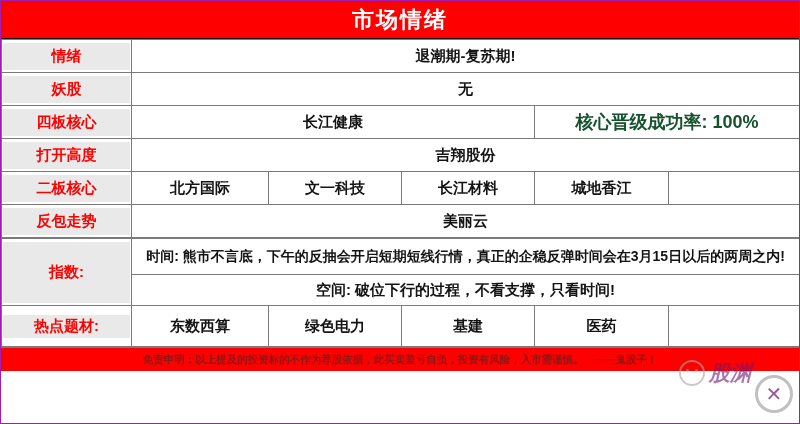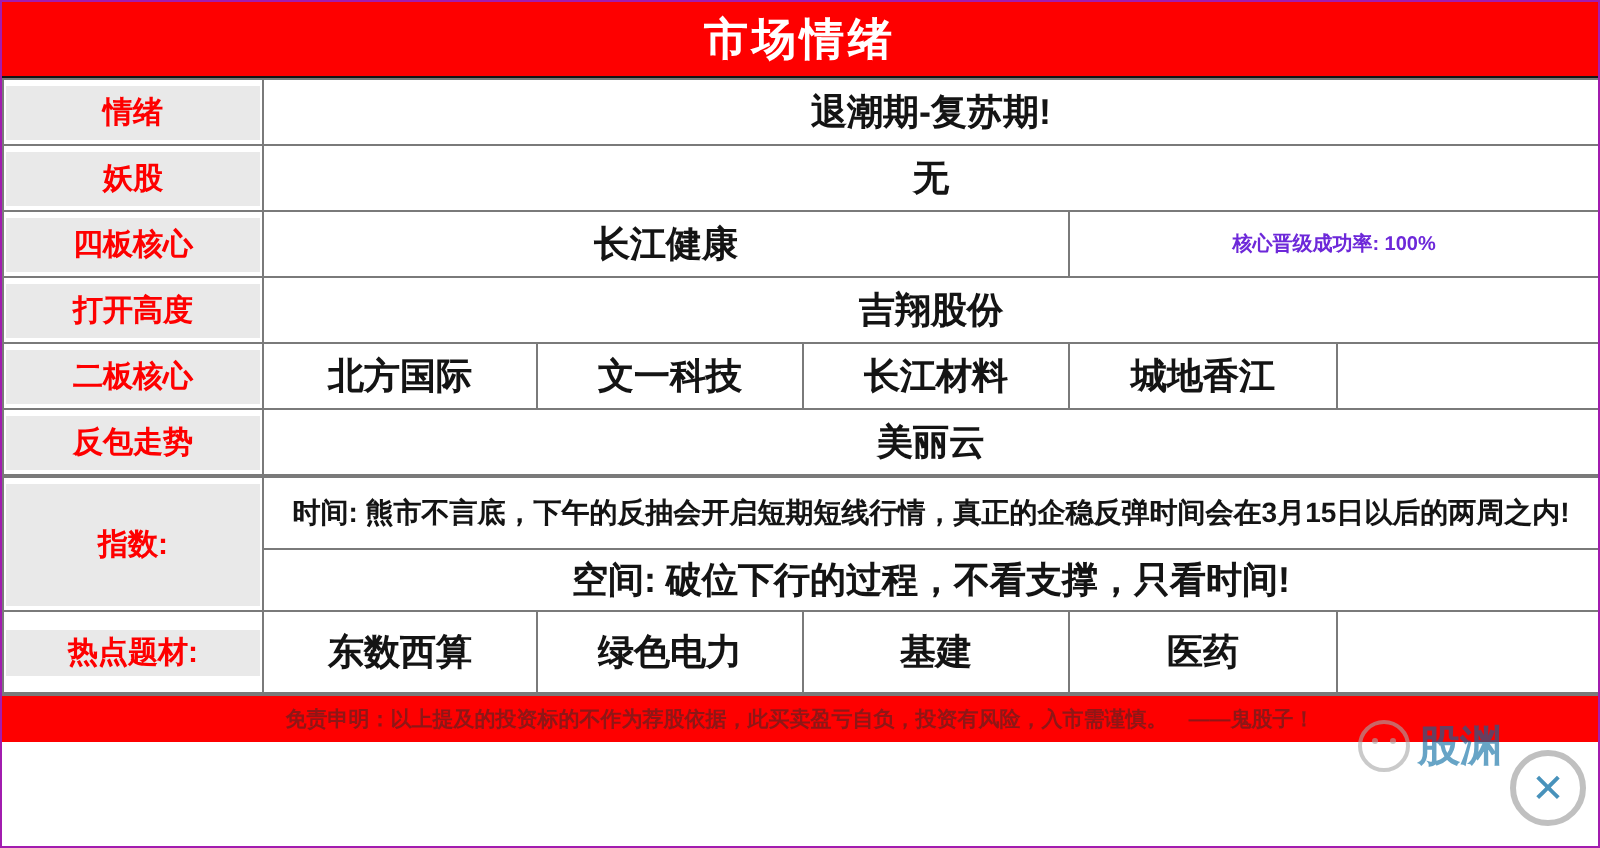--- a/index.html
+++ b/index.html
@@ -35,30 +35,30 @@
   tr.rh{height:41px;}
   td.lab{background:#ffffff;}
   .labbox{
     margin:2px 1px;height:27px;
     background:#e9e9e9;
     color:#fe0000;font-size:15px;
     display:flex;align-items:center;justify-content:center;
   }
   .labbox.tall{height:61px;}
   .labbox.short{height:23px;}
-  td.val{color:#141414;font-size:18px;}
-  td.rate{color:#6d28d9;font-size:10px;}
+  td.val{color:#141414;font-size:15px;}
+  td.rate{color:#14532d;font-size:18px;}
   td.small{font-size:14px;}
   .footer{
     height:23px;background:#fe0000;
     display:flex;align-items:center;justify-content:center;
     color:#8f1616;font-size:10.5px;font-weight:bold;
     border-top:1px solid #7a7a7a;
   }
-  .wm{position:absolute;pointer-events:none;color:#0369a1;}
+  .wm{position:absolute;pointer-events:none;color:#701a75;font-style:italic;}
   .wm-main{
     right:6px;top:374px;
     display:flex;align-items:center;gap:6px;
     font-size:29px;opacity:0.72;
   }
   .wm-logo{
     width:32px;height:32px;border:3px solid #a8a8a8;border-radius:50%;
     display:flex;align-items:center;justify-content:center;
     font-size:20px;flex:0 0 auto;
   }

